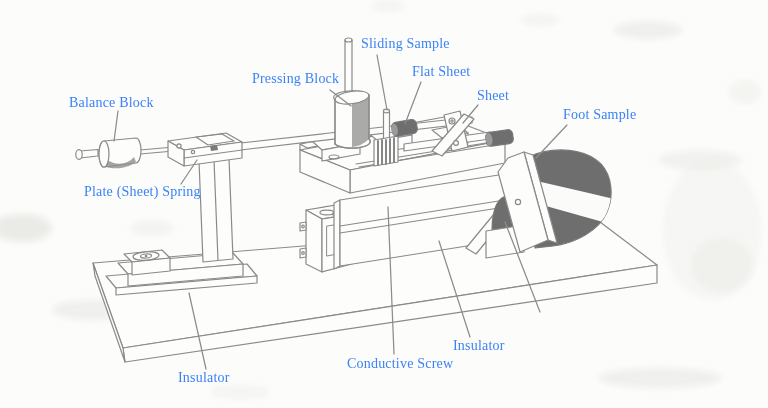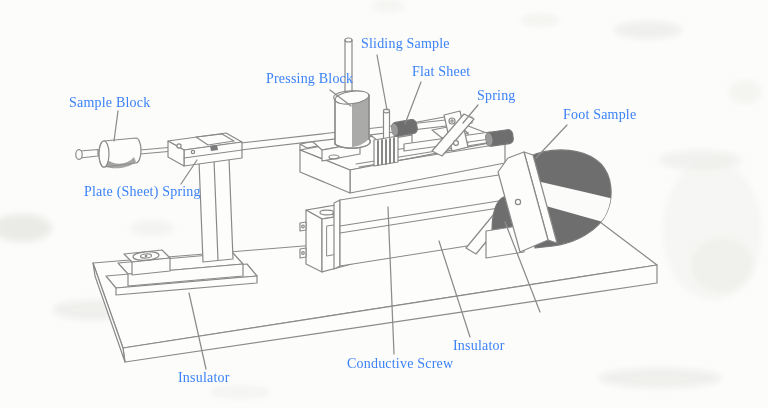--- a/index.html
+++ b/index.html
@@ -188,24 +188,24 @@
         <path d="M478,105 L463,123"></path>
         <path d="M567,125 L536,158"></path>
         <path d="M540,312 L505,222"></path>
         <path d="M470,337 L439,241"></path>
         <path d="M394,354 L388,207"></path>
         <path d="M206,369 L189,293"></path>
       </g>
     </g>
   </svg>
 
-  <div class="lbl" style="left:69px;top:95px">Sample Block</div>
+  <div class="lbl" style="left:69px;top:95px">Balance Block</div>
   <div class="lbl" style="left:84px;top:184px">Plate (Sheet) Spring</div>
-  <div class="lbl" style="left:266px;top:71px">Pressing Block</div>
+  <div class="lbl" style="left:252px;top:71px">Pressing Block</div>
   <div class="lbl" style="left:361px;top:36px">Sliding Sample</div>
   <div class="lbl" style="left:412px;top:64px">Flat Sheet</div>
-  <div class="lbl" style="left:477px;top:88px">Spring</div>
+  <div class="lbl" style="left:477px;top:88px">Sheet</div>
   <div class="lbl" style="left:563px;top:107px">Foot Sample</div>
   <div class="lbl" style="left:453px;top:338px">Insulator</div>
   <div class="lbl" style="left:347px;top:356px">Conductive Screw</div>
   <div class="lbl" style="left:178px;top:370px">Insulator</div>
 
 </div>
 
 </body></html>

